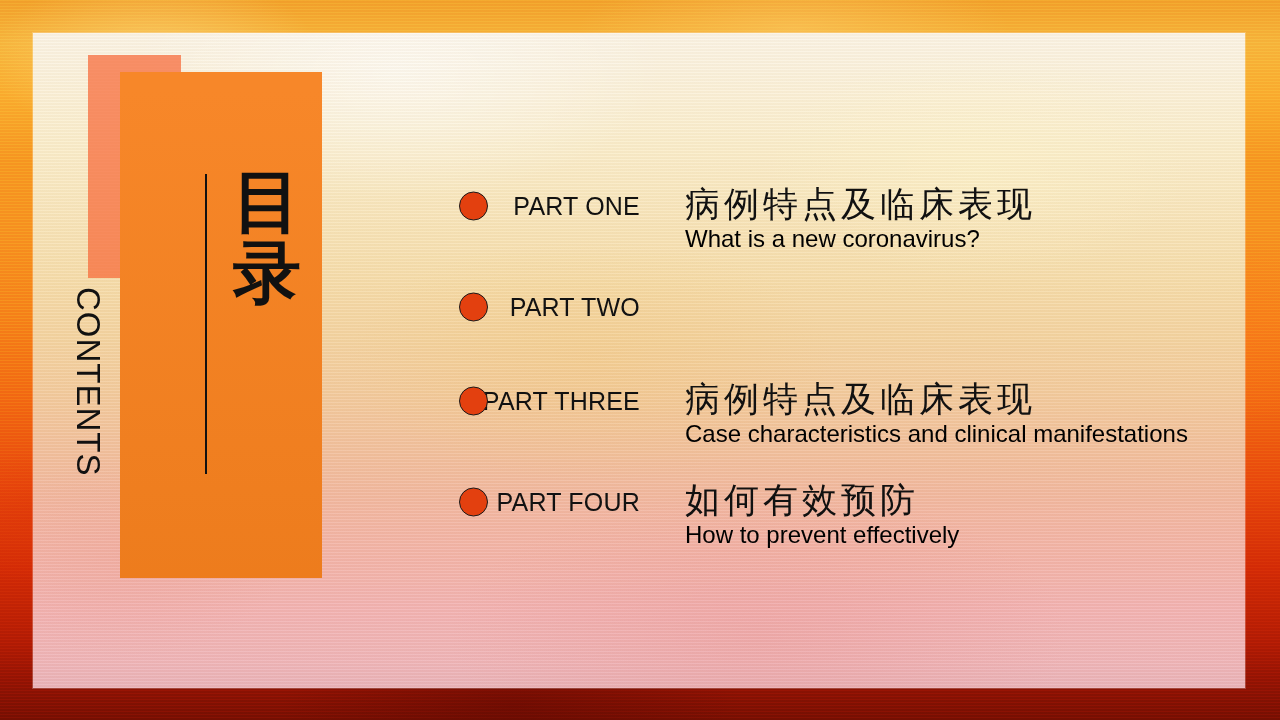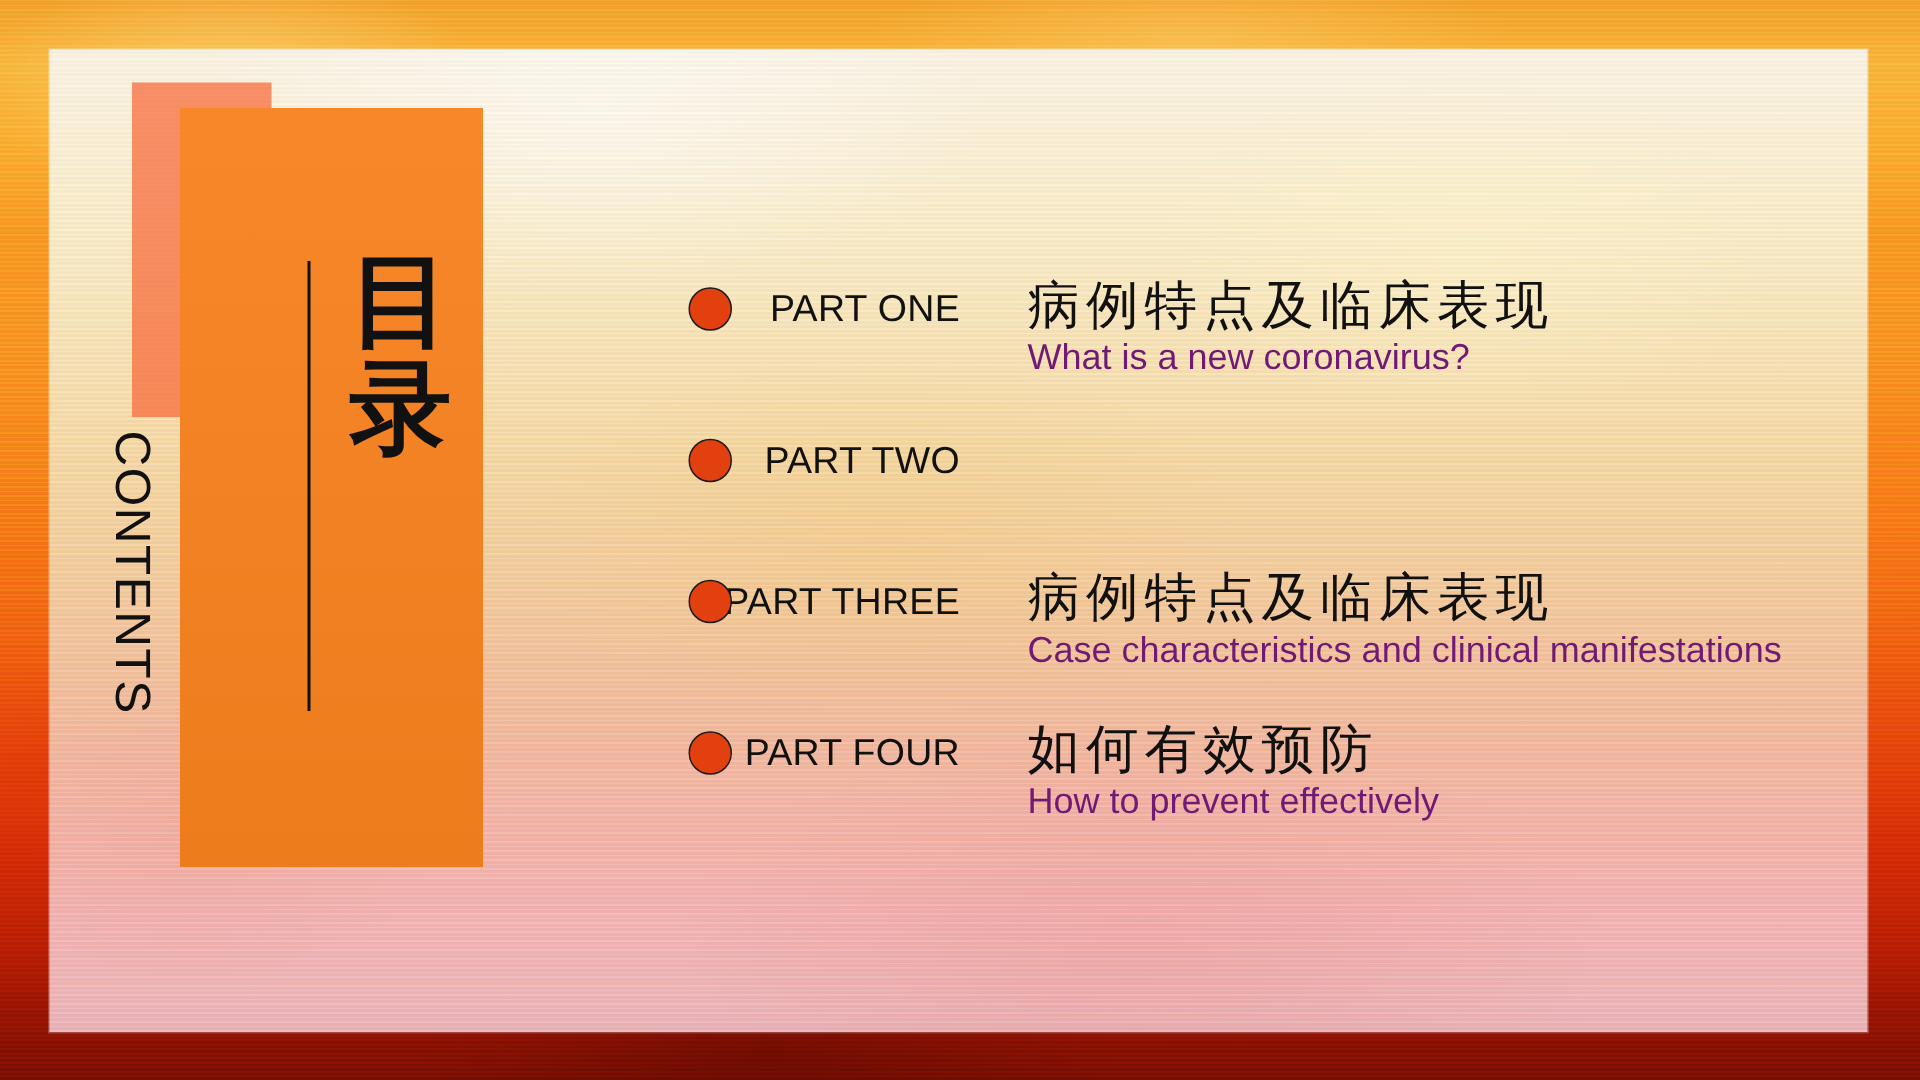--- a/index.html
+++ b/index.html
@@ -128,21 +128,21 @@
   }
 
   .row .right{margin-left:45px;width:520px;}
   .cn{
     color:#111;
     font-family:"DejaVu Sans","Liberation Sans",sans-serif;
     font-size:35px;font-weight:500;line-height:1.08;
     letter-spacing:4px;white-space:nowrap;
   }
   .en{
-    color:#701a75;
+    color:#000000;
     font-family:"Liberation Sans","DejaVu Sans",sans-serif;
     font-size:24px;font-weight:400;line-height:1.18;
     margin-top:1px;
   }
 
   .r1{top:186px;}
   .r2{top:287px;gap:20px;}
   .r3{top:381px;}
   .r4{top:482px;}
   .r1 .left,.r2 .left,.r3 .left,.r4 .left{height:40px;}

